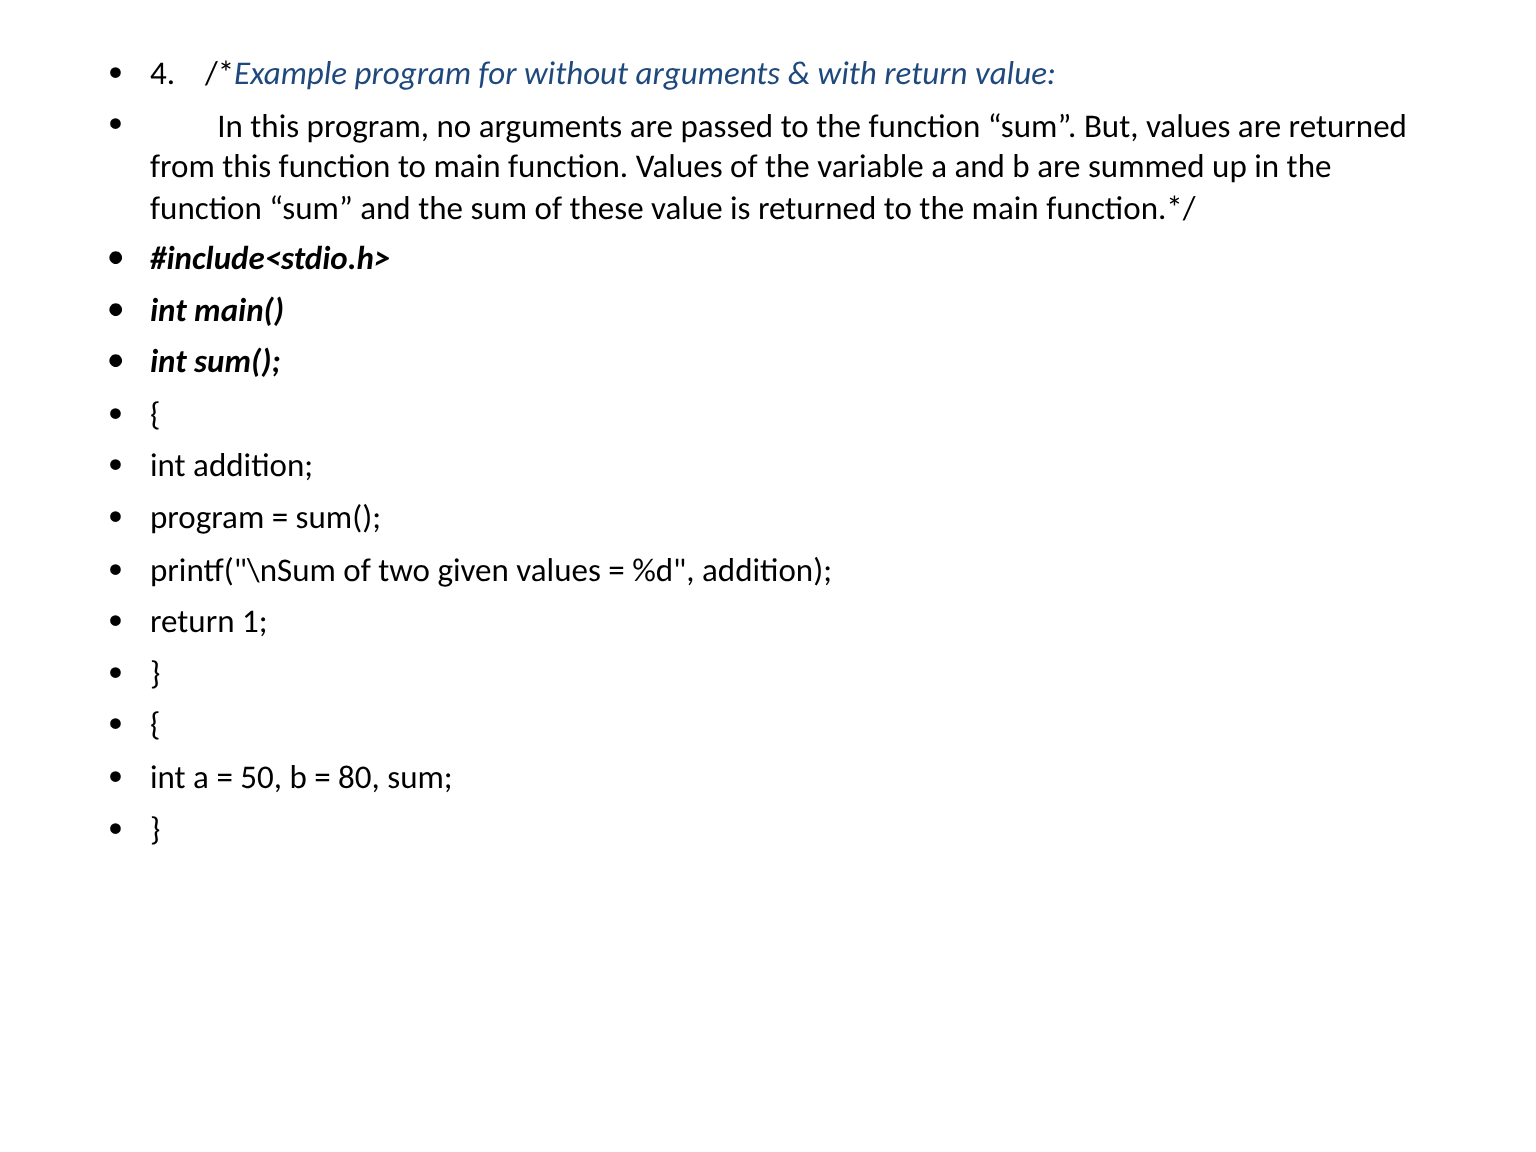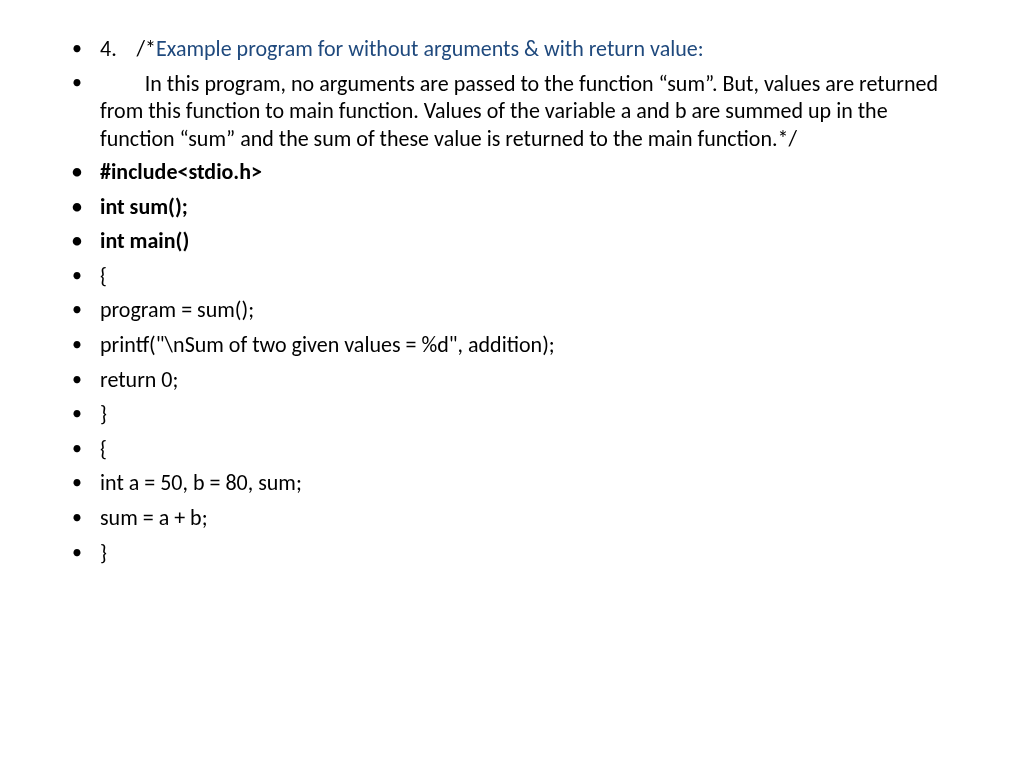--- a/index.html
+++ b/index.html
@@ -31,49 +31,51 @@
       content: "•";
       position: absolute;
       left: 12px;
       top: 0;
       font-size: 20px;
       color: #000;
     }
     .item-1 .pre { white-space: pre; }
     .blue-italic {
       color: #1f497d;
+      font-style: italic;
       text-align: right;
     }
     .bold {
       font-weight: bold;
+      font-style: italic;
     }
     .desc {
       line-height: 1.25;
     }
     .desc-lead {
       white-space: pre;
       display: inline;
     }
     .code-line {
       white-space: pre;
     }
   </style>
 </head>
 <body>
 
 <div class="slide">
   <ul>
     <li class="item-1"><span class="pre">4.    /*</span><span class="blue-italic">Example program for without arguments &amp; with return value:</span></li>
     <li class="desc"><span class="desc-lead">         </span><span>In this program, no arguments are passed to the function “sum”. But, values are returned from this function to main function. Values of the variable a and b are summed up in the function “sum” and the sum of these value is returned to the main function.*/</span></li>
     <li class="bold code-line">#include&lt;stdio.h&gt;</li>
+    <li class="bold code-line">int main()</li>
     <li class="bold code-line">int sum();</li>
-    <li class="bold code-line">int main()</li>
     <li class="code-line">{</li>
+    <li class="code-line">int addition;</li>
     <li class="code-line">program = sum();</li>
     <li class="code-line">printf("\nSum of two given values = %d", addition);</li>
-    <li class="code-line">return 0;</li>
+    <li class="code-line">return 1;</li>
     <li class="code-line">}</li>
     <li class="code-line">{</li>
     <li class="code-line">int a = 50, b = 80, sum;</li>
-    <li class="code-line">sum = a + b;</li>
     <li class="code-line">}</li>
   </ul>
 </div>
 
 </body></html>

